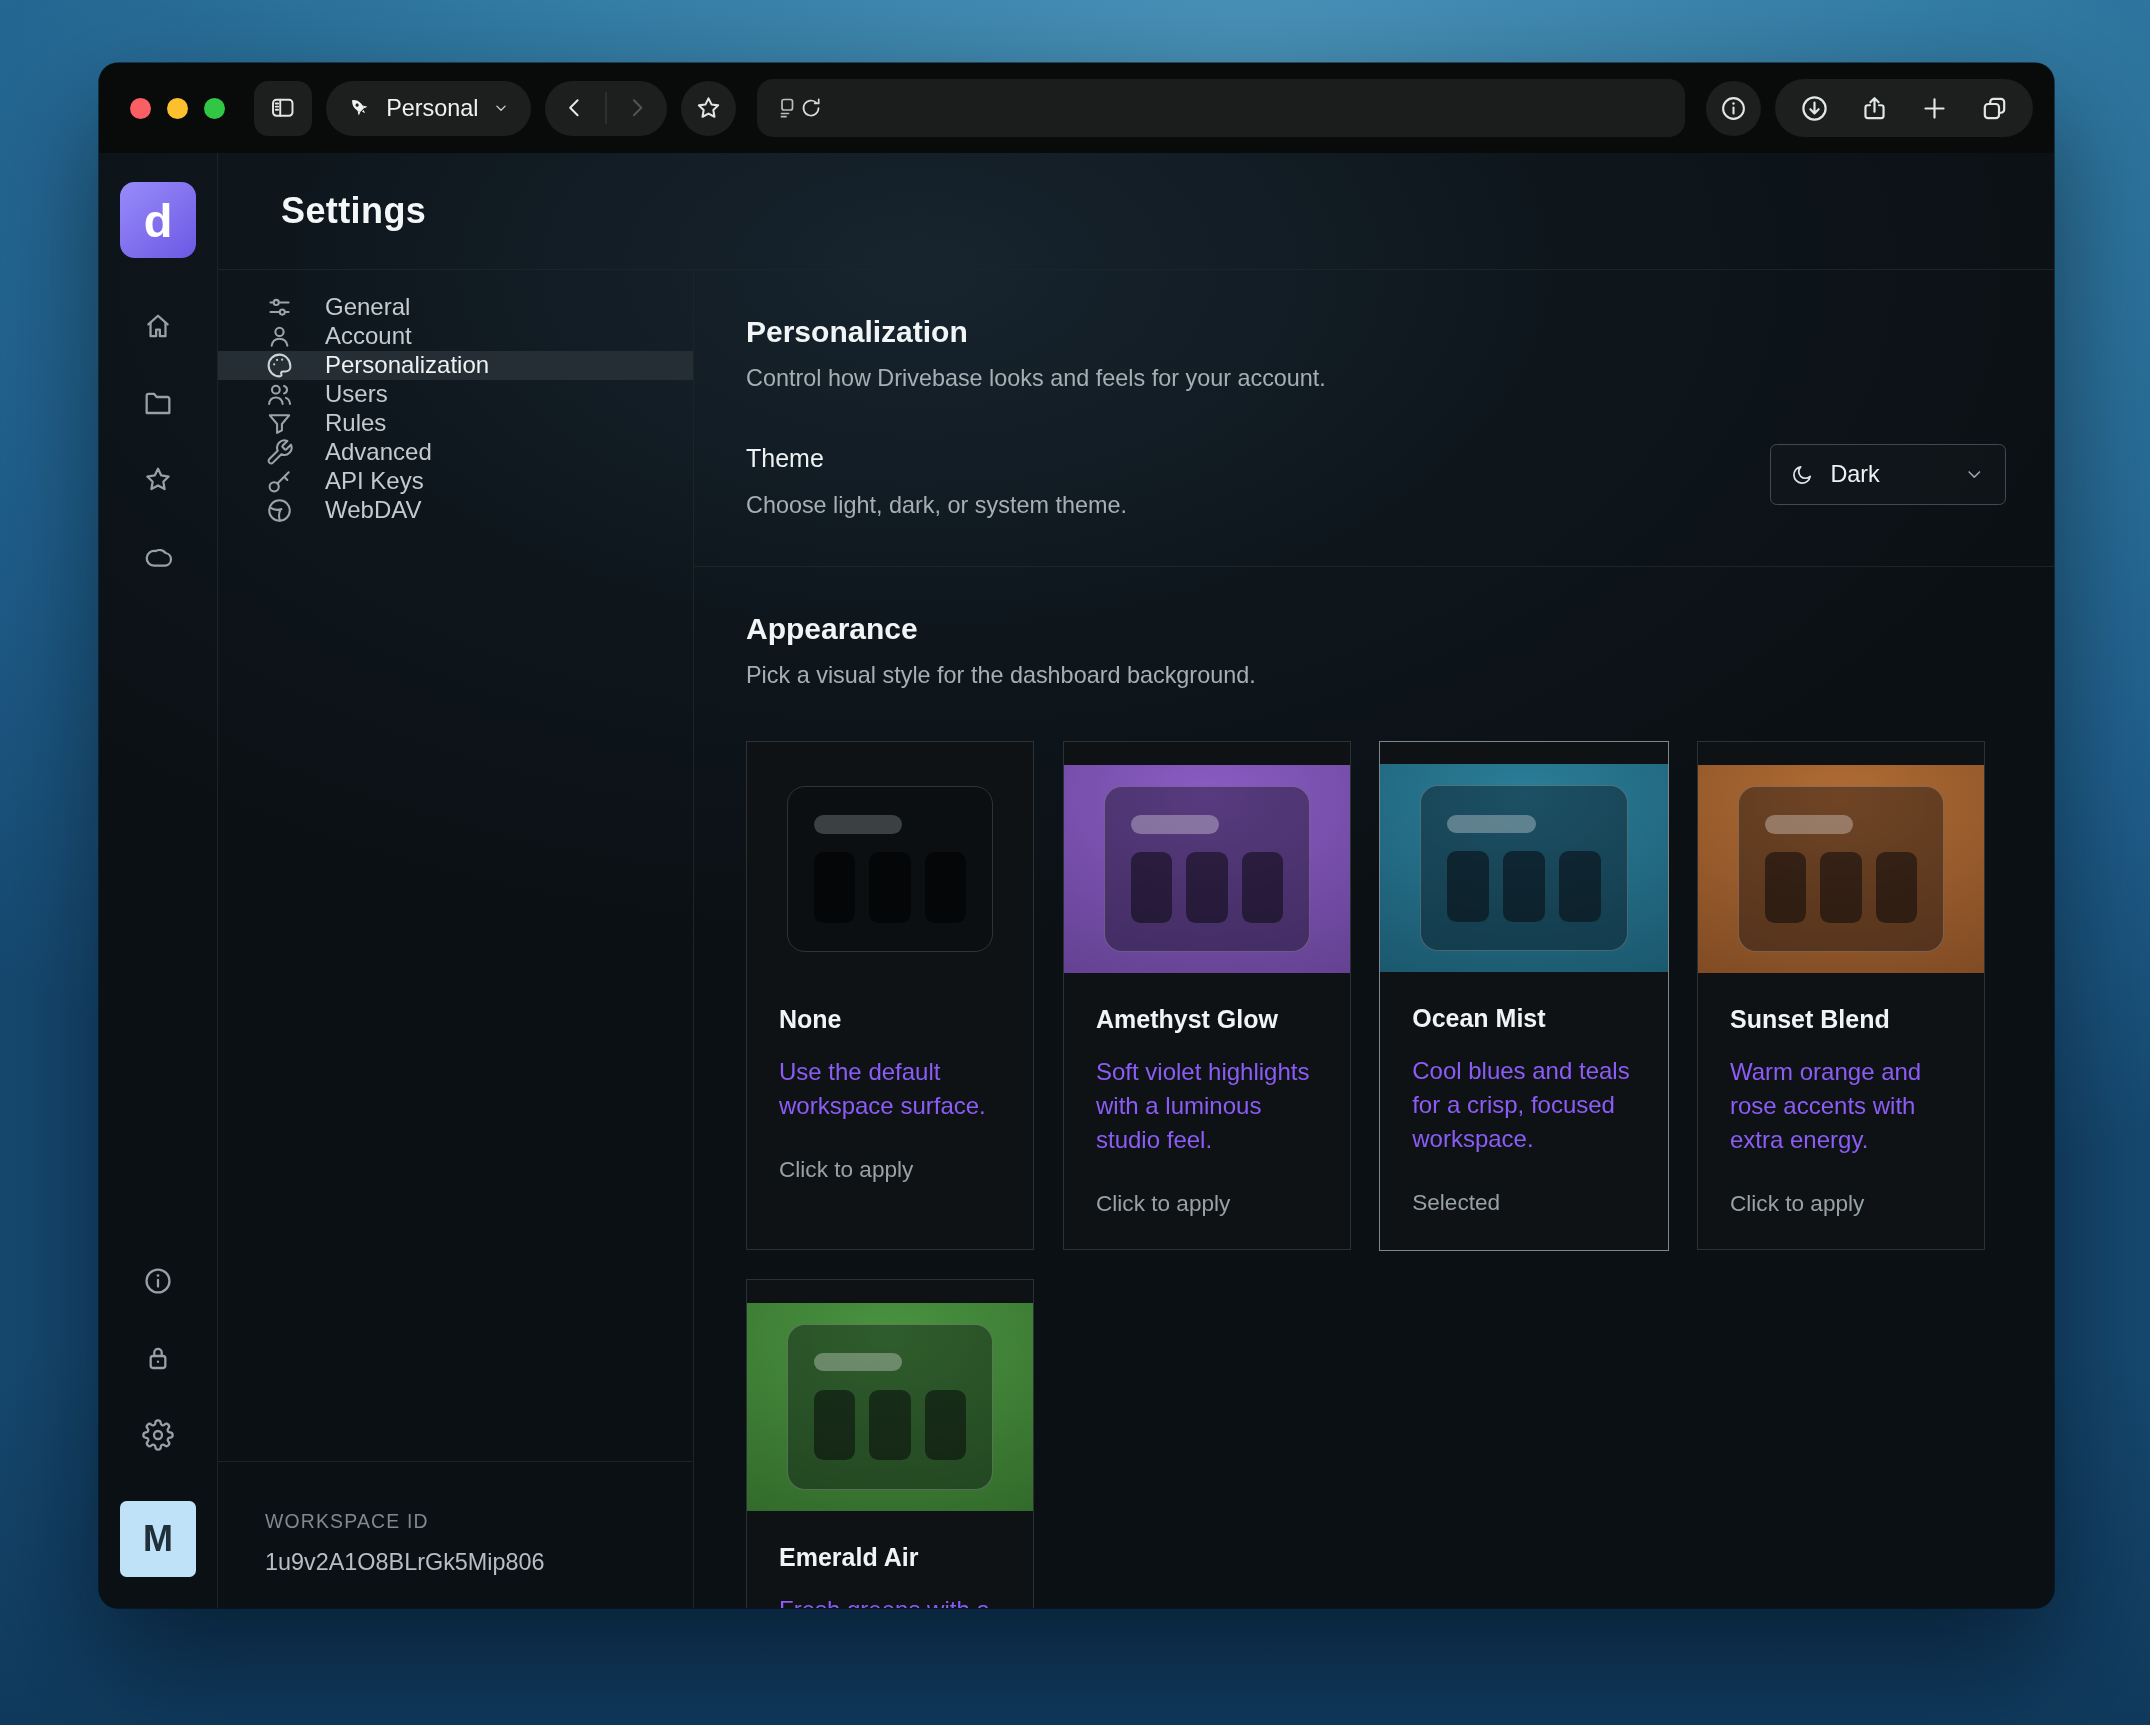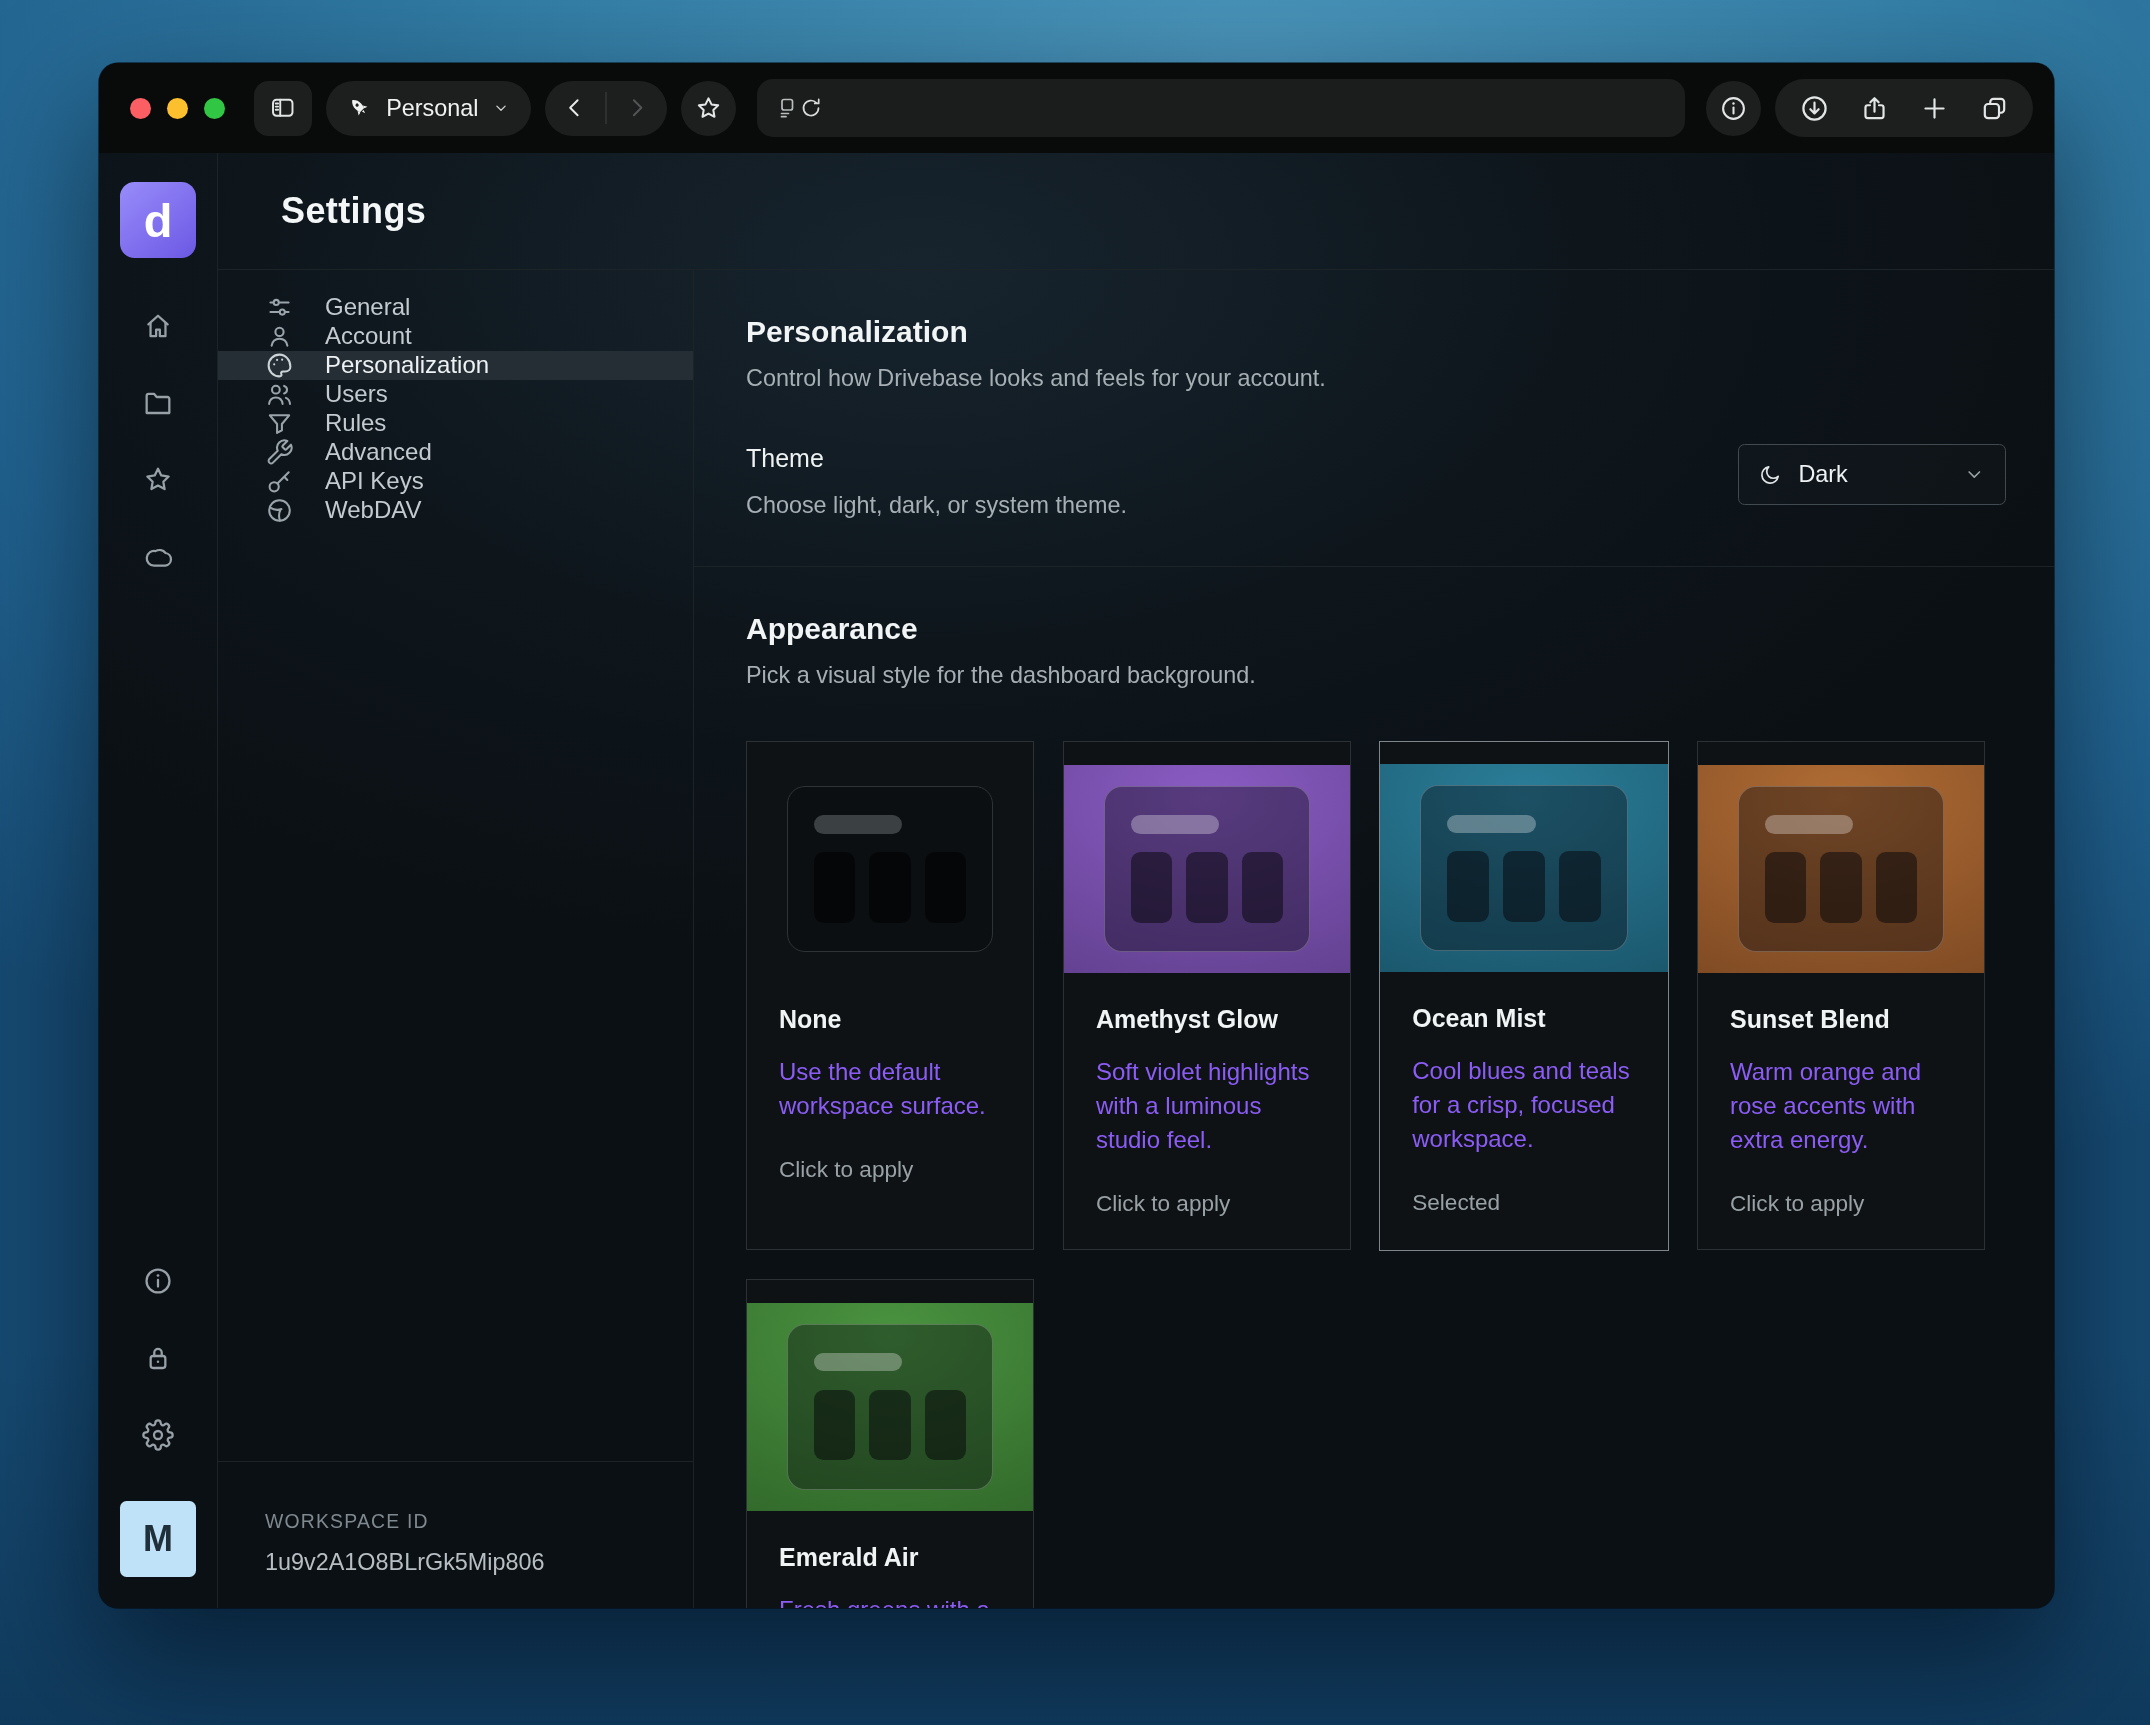--- a/index.html
+++ b/index.html
@@ -65,21 +65,21 @@
   .ws-label{font-size:19.4px;color:#7f898f;letter-spacing:1.2px;}
   .ws-id{font-size:23.4px;color:#b7bfc4;margin-top:16px;}
   
   .content{flex:1;min-width:0;display:flex;flex-direction:column;overflow:hidden;}
   .sec{padding:45px 48px 0 52px;}
   .sec-title{font-size:30px;font-weight:700;color:#f2f5f6;margin:0;}
   .sec-sub{font-size:23.4px;color:#a6afb4;margin:16px 0 0;}
   .theme-row{display:flex;align-items:flex-start;margin-top:52px;padding-bottom:47px;}
   .theme-label{font-size:25px;font-weight:400;color:#eef2f3;margin:0;}
   .theme-desc{font-size:23.4px;color:#a6afb4;margin:19.4px 0 0;}
-  .select{margin-left:auto;width:268px;height:61px;border:0.8px solid #414a50;border-radius:6.5px;display:flex;
+  .select{margin-left:auto;width:236px;height:61px;border:0.8px solid #414a50;border-radius:6.5px;display:flex;
     align-items:center;padding:0 19.4px;gap:16px;color:#eef2f4;font-size:23.4px;background:rgba(255,255,255,.015);
     box-sizing:border-box;cursor:pointer;}
   .select .chev{margin-left:auto;color:#9aa3a8;display:flex;}
   .hdiv{border-top:0.8px solid #1d2428;}
   .cards{display:grid;grid-template-columns:repeat(4,288px);gap:29px;margin-top:52px;padding-bottom:32px;}
   .card{border:0.8px solid #2b3134;background:#0e1214;display:flex;flex-direction:column;min-height:469px;cursor:pointer;}
   .card.selected{border:1.6px solid #7e868b;margin:-0.8px;}
   .swatch{height:208px;margin-top:22.6px;display:flex;align-items:center;justify-content:center;}
   .mock{width:72%;height:80%;border-radius:18px;border:1.6px solid rgba(255,255,255,.22);
     background:rgba(5,5,12,.38);padding:10% 9%;box-sizing:border-box;display:flex;flex-direction:column;}

